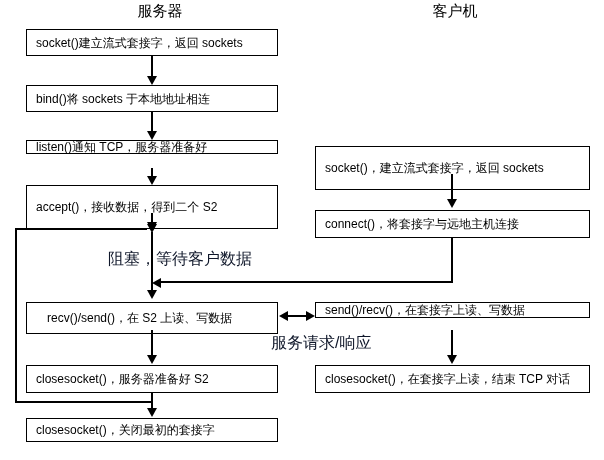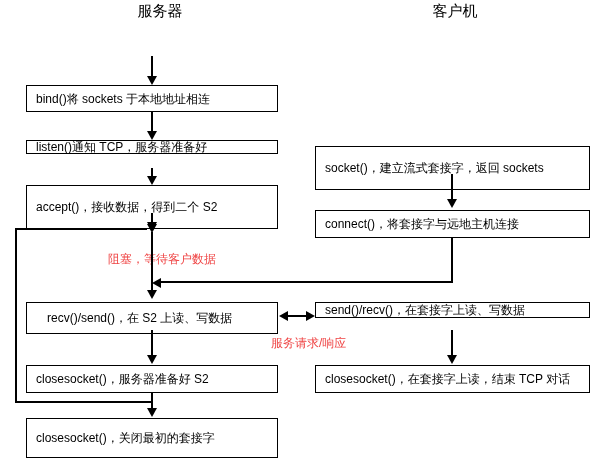--- a/index.html
+++ b/index.html
@@ -31,22 +31,22 @@
     display: flex;
     align-items: center;
     color: #000000;
     font-size: 12px;
     line-height: 14px;
     padding-left: 9px;
     white-space: nowrap;
   }
   .edge-label {
     position: absolute;
-    font-size: 12px;
-    color: #ef4444;
+    font-size: 16px;
+    color: #0f172a;
     white-space: nowrap;
     line-height: 14px;
     padding-left: 20px;
   }
   .vline {
     position: absolute;
     width: 2px;
     background: #000000;
   }
   .hline {
@@ -80,32 +80,33 @@
   }
 </style>
 </head>
 <body>
 
 <div id="canvas">
 
   <div class="col-title" style="left:115px; top:3px; width:90px;">服务器</div>
   <div class="col-title" style="left:410px; top:3px; width:90px;">客户机</div>
 
+  <div class="node" style="left:26px; top:29px; width:252px; height:27px;">socket()建立流式套接字，返回 sockets</div>
 
   <div class="node" style="left:26px; top:85px; width:252px; height:27px;">bind()将 sockets 于本地地址相连</div>
 
   <div class="node" style="left:26px; top:140px; width:252px; height:14px;">listen()通知 TCP，服务器准备好</div>
 
   <div class="node" style="left:26px; top:185px; width:252px; height:44px;">accept()，接收数据，得到二个 S2</div>
 
   <div class="node" style="left:26px; top:302px; width:252px; height:32px;padding-left:20px;">recv()/send()，在 S2 上读、写数据</div>
 
   <div class="node" style="left:26px; top:365px; width:252px; height:28px;">closesocket()，服务器准备好 S2</div>
 
-  <div class="node" style="left:26px; top:418px; width:252px; height:40px;">closesocket()，关闭最初的套接字</div>
+  <div class="node" style="left:26px; top:418px; width:252px; height:24px;">closesocket()，关闭最初的套接字</div>
 
   <div class="node" style="left:315px; top:146px; width:275px; height:44px;">socket()，建立流式套接字，返回 sockets</div>
 
   <div class="node" style="left:315px; top:210px; width:275px; height:28px;">connect()，将套接字与远地主机连接</div>
 
   <div class="node" style="left:315px; top:302px; width:275px; height:16px;">send()/recv()，在套接字上读、写数据</div>
 
   <div class="node" style="left:315px; top:365px; width:275px; height:28px;">closesocket()，在套接字上读，结束 TCP 对话</div>
 
   <div class="vline" style="left:151px; top:56px; height:22px;"></div>

